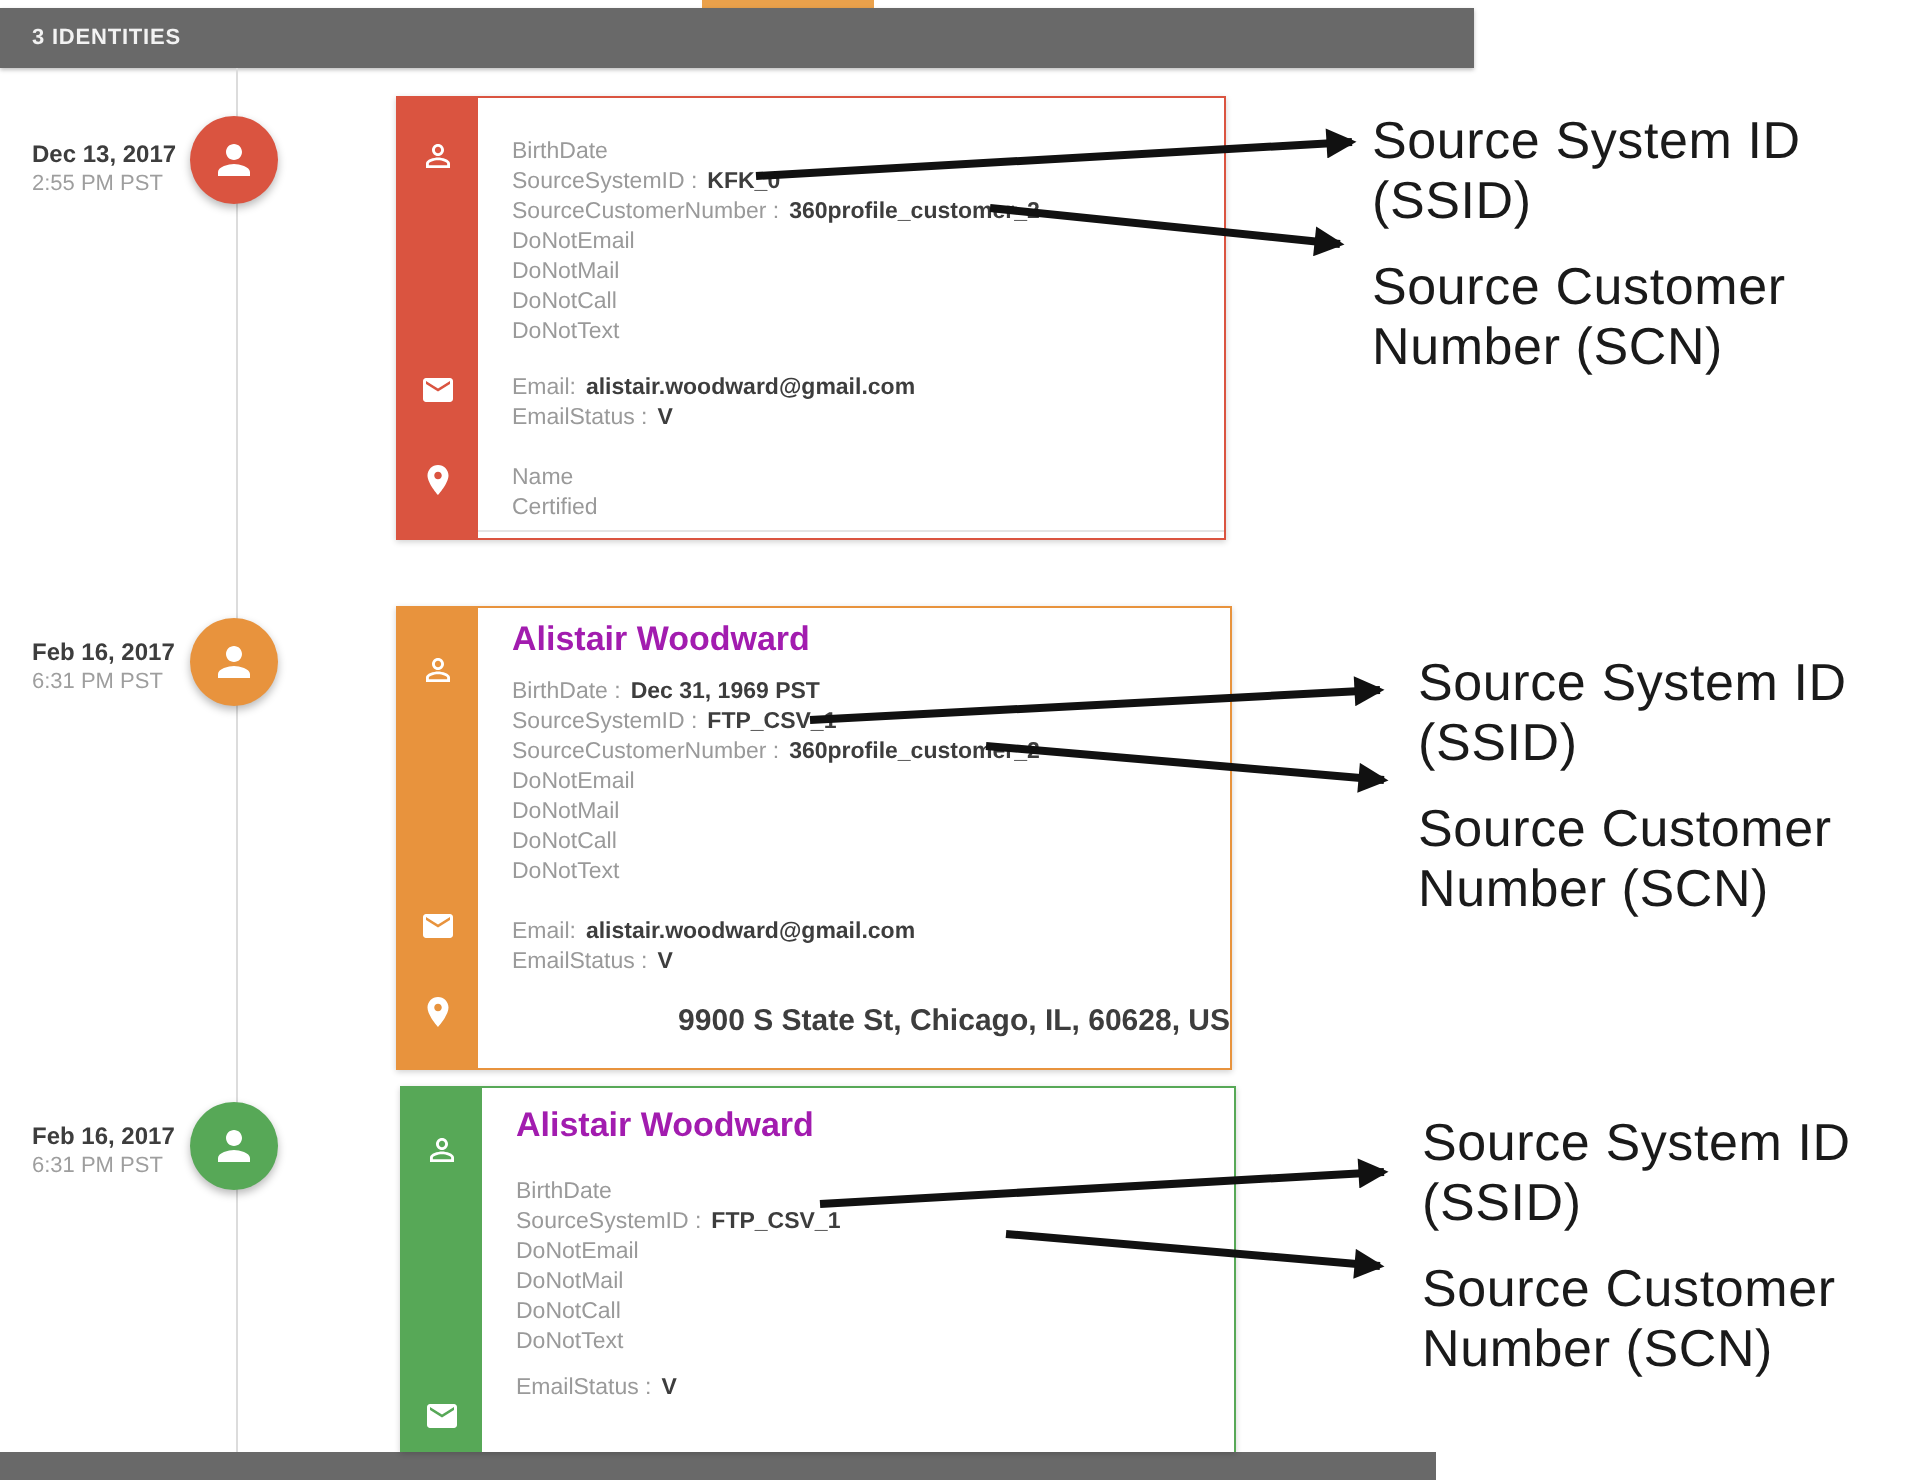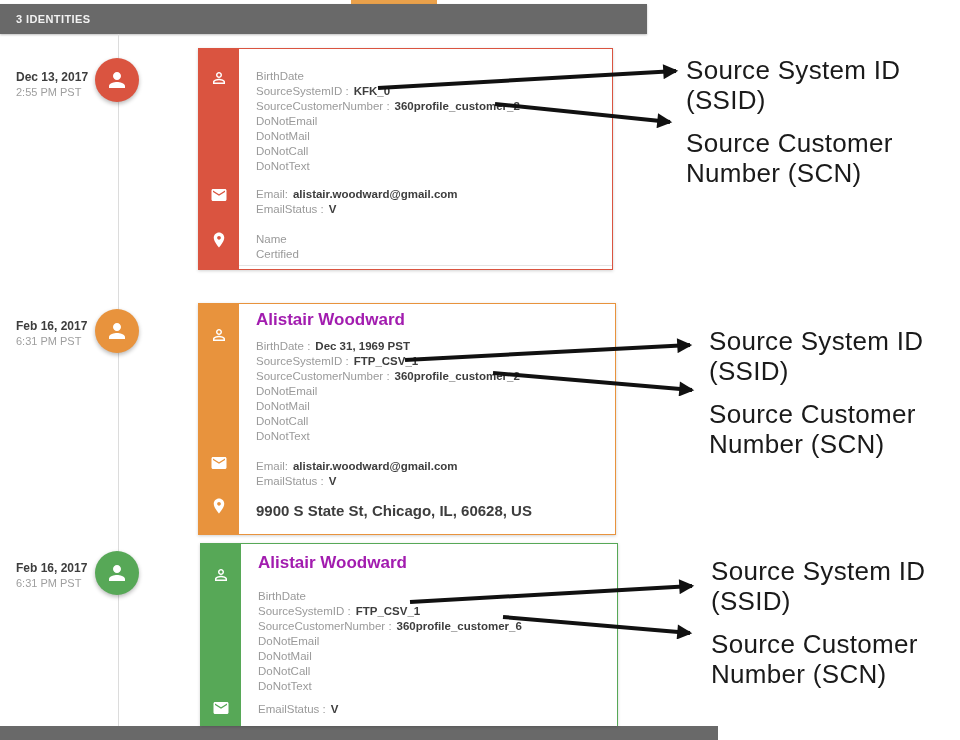--- a/index.html
+++ b/index.html
@@ -3,21 +3,21 @@
 <meta charset="utf-8">
 <style>
   * { box-sizing: border-box; margin: 0; padding: 0; }
   html,body { background:#fff; }
   body { font-family: "Liberation Sans", "DejaVu Sans", sans-serif; }
   .page { position: relative; width: 960px; height: 740px; background:#fff; overflow:hidden; }
 
   
   .top-strip { position:absolute; left:0; top:0; width:737px; height:4px; background:#fff; }
   .tab-indicator { position:absolute; left:351px; top:0; width:86px; height:4px; }
-  .top-bar { position:absolute; left:0; top:4px; width:647px; height:30px; background:#696969;
+  .top-bar { position:absolute; left:0; top:4px; width:737px; height:30px; background:#696969;
              display:flex; align-items:center; padding-left:16px;
              box-shadow:0 1px 2px rgba(0,0,0,.25); }
   .top-bar span { color:#f2f2f2; font-size:11px; font-weight:700; letter-spacing:.4px; }
 
   .bottom-bar { position:absolute; left:0; top:726px; width:718px; height:14px; background:#696969; }
 
   
   .timeline-line { position:absolute; left:118px; top:34px; width:1px; height:692px; background:#dcdcdc; z-index:1; }
   .date-block { position:absolute; left:16px; width:92px; z-index:2; }
   .date-block .d { font-size:12px; font-weight:700; color:#3d3d3d; line-height:15px; }
@@ -30,21 +30,21 @@
   
   .card { position:absolute; background:#fff; border:1px solid #ccc; z-index:2;
           box-shadow:0 1px 3px rgba(0,0,0,.18); overflow:hidden; }
   .stripe { position:absolute; left:0; top:0; bottom:0; width:40px; }
   .stripe svg { position:absolute; left:11px; width:18px; height:18px; fill:#fff; }
   .content { position:absolute; left:40px; top:0; right:0; bottom:0; padding-left:17px; }
   .card-title { font-size:17px; font-weight:700; color:#a21caf; line-height:20px; }
   .row { font-size:11.5px; line-height:15px; color:#9a9a9a; }
   .row .lbl { color:#9a9a9a; }
   .row .val { color:#3d3d3d; font-weight:700; margin-left:5px;text-align:center; }
-  .addr { font-size:15px; font-weight:700; color:#3d3d3d; line-height:18px; }
+  .addr { font-size:15px; font-weight:700; color:#3d3d3d; line-height:18px;text-align:right; }
   .footer-line { position:absolute; left:40px; right:0; bottom:3px; height:1px; background:#e4e4e4; }
 
   
   .ann { position:absolute; width:260px; z-index:4; }
   .ann-label { font-size:26px; line-height:30px; color:#1a1a1a; letter-spacing:.3px; }
   .ann-label + .ann-label { margin-top:13px; }
 
   .arrows { position:absolute; left:0; top:0; width:960px; height:740px; z-index:4; pointer-events:none; }
 </style>
 </head>
@@ -164,21 +164,20 @@
         </svg>
       <svg style="top:155px" viewBox="0 0 24 24">
           <path d="M20 4H4c-1.1 0-1.99.9-1.99 2L2 18c0 1.1.9 2 2 2h16c1.1 0 2-.9 2-2V6c0-1.1-.9-2-2-2zm0 4l-8 5-8-5V6l8 5 8-5v2z"></path>
         </svg>
     </div>
     <div class="content" style="padding-top:9px">
       <div class="card-title">Alistair Woodward</div>
       <div style="margin-top:16px">
         <div class="row"><span class="lbl">BirthDate</span><span class="val"></span></div>
         <div class="row"><span class="lbl">SourceSystemID :</span><span class="val">FTP_CSV_1</span></div>
-        <div class="row"><span class="lbl">SourceCustomerNumber :</span><span class="val">360profile_customer_6</span></div>
         <div class="row"><span class="lbl">DoNotEmail</span><span class="val"></span></div>
         <div class="row"><span class="lbl">DoNotMail</span><span class="val"></span></div>
         <div class="row"><span class="lbl">DoNotCall</span><span class="val"></span></div>
         <div class="row"><span class="lbl">DoNotText</span><span class="val"></span></div>
       </div>
       <div style="margin-top:8px">
         <div class="row"><span class="lbl">EmailStatus :</span><span class="val">V</span></div>
       </div>
     </div>
   </div>

